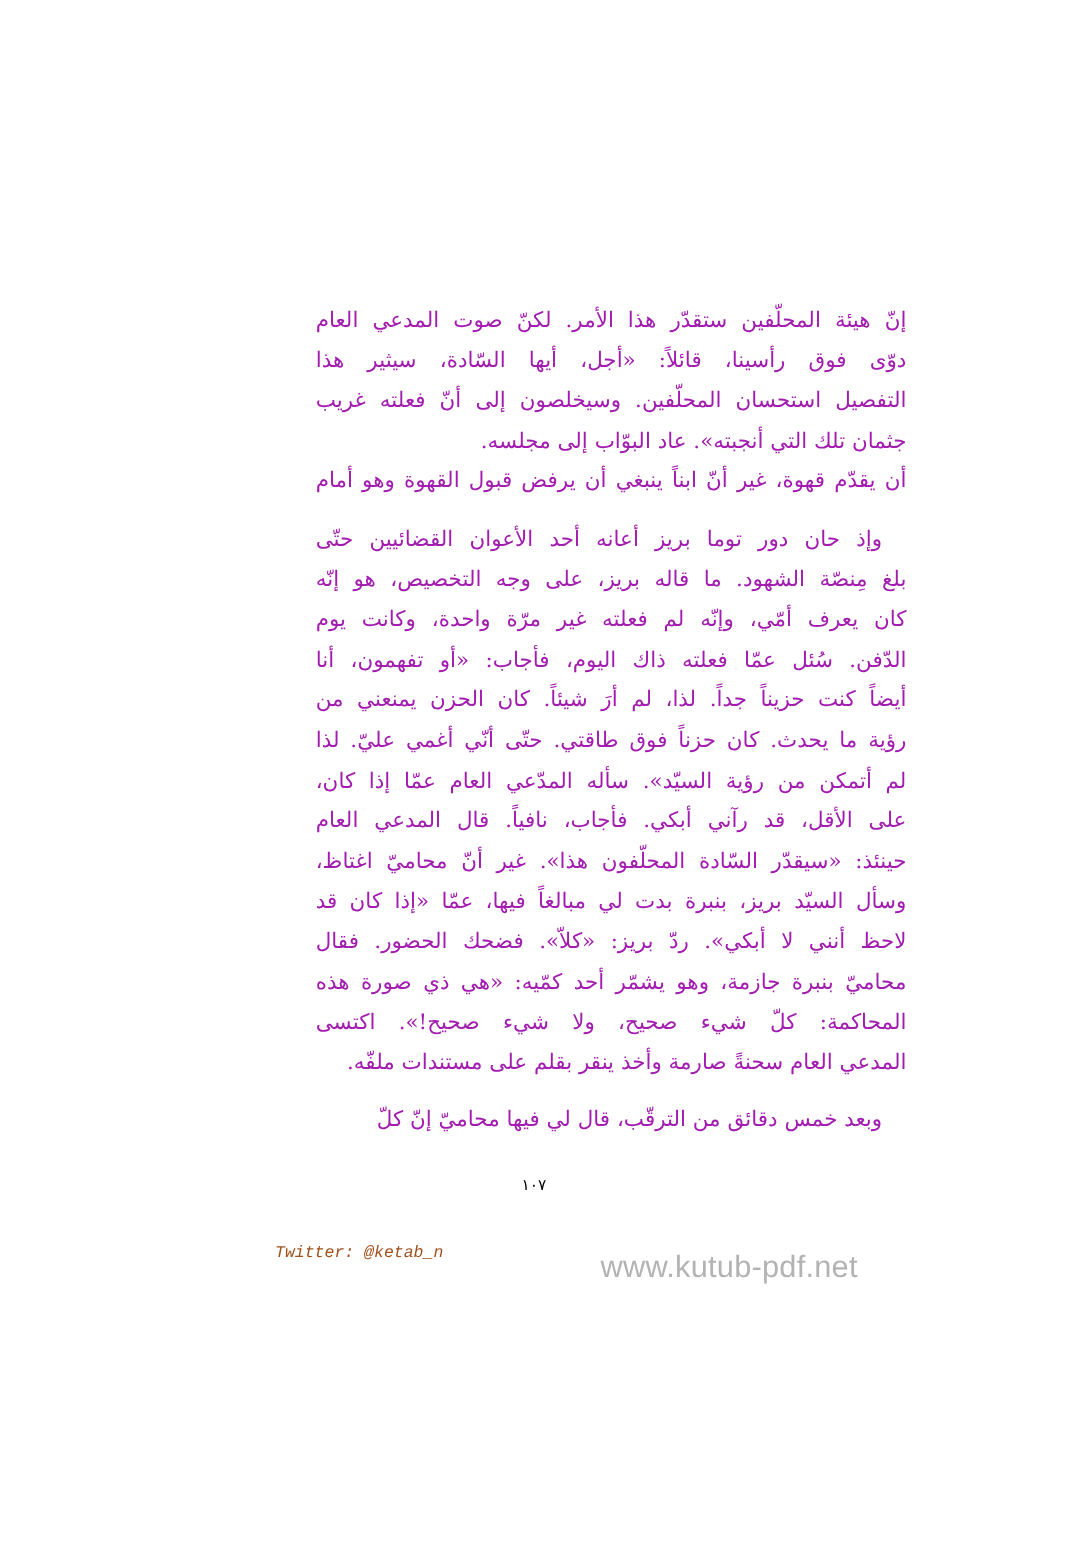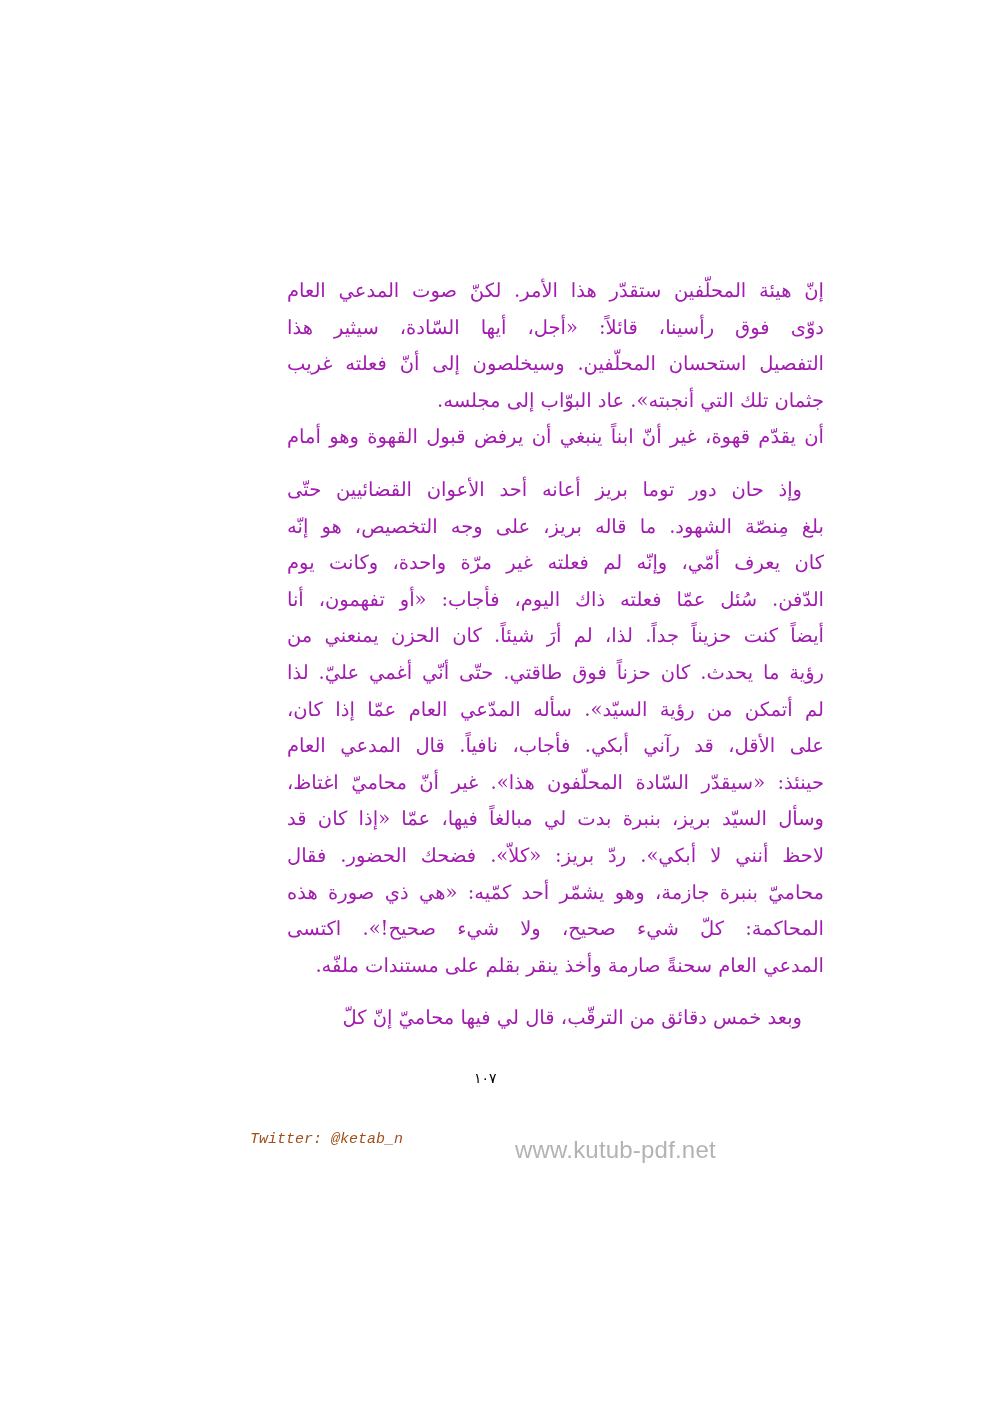--- a/index.html
+++ b/index.html
@@ -68,24 +68,24 @@
       position: absolute;
       left: 474px;
       top: 1070px;
       font-family: "DejaVu Sans", sans-serif;
       font-size: 14px;
       color: #000000;
       direction: rtl;
     }
     .footer-watermark {
       position: absolute;
-      left: 515px;
+      left: 546px;
       top: 1136px;
       font-family: "Liberation Sans", sans-serif;
-      font-size: 24px;
+      font-size: 28px;
       color: #b3b3b3;
       letter-spacing: 0.2px;
     }
   </style>
 </head>
 <body>
 
 <div class="page">
 
   <div class="text-block">

